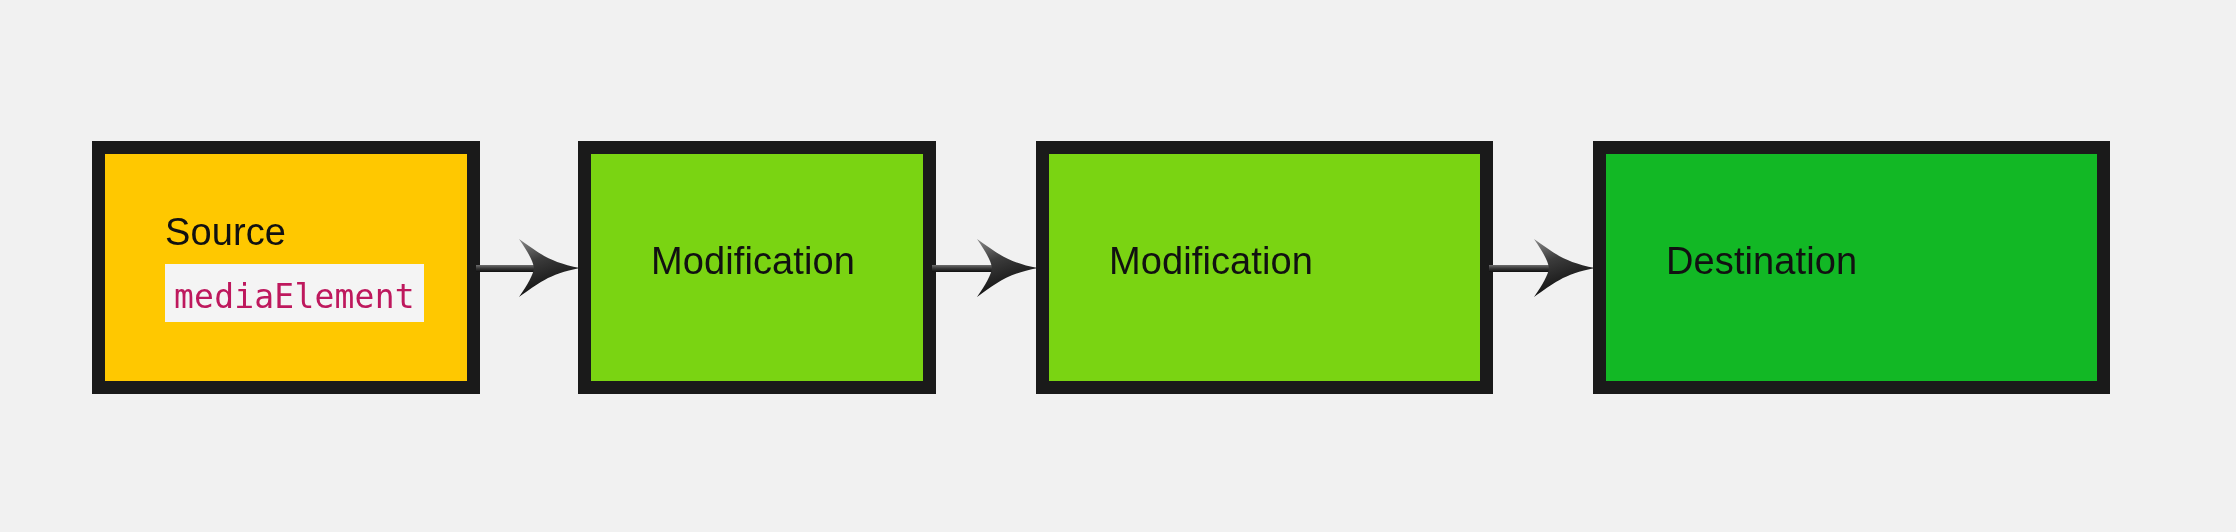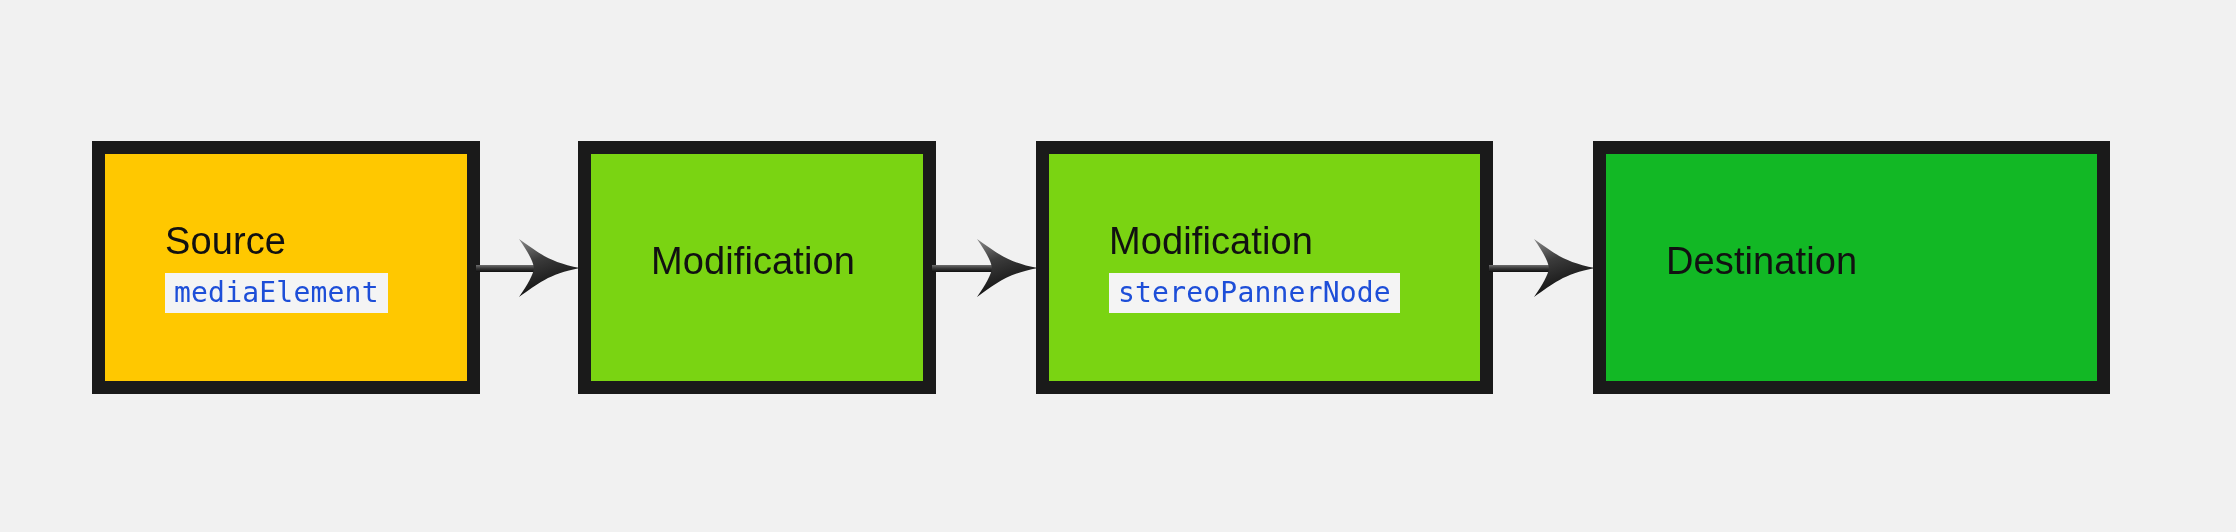--- a/index.html
+++ b/index.html
@@ -41,25 +41,25 @@
     font-size: 38px;
     line-height: 1.05;
     color: #111111;
     letter-spacing: 0.1px;
     margin-bottom: 11px;
     white-space: nowrap;
   }
 
   .node-code {
     font-family: "DejaVu Sans Mono", "Liberation Mono", monospace;
-    font-size: 28px;
+    font-size: 33px;
     line-height: 1.28;
-    color: #1d4ed8;
+    color: #be185d;
     background: #f4f4f4;
-    padding: 2px 9px 3px 9px;
+    padding: 12px 9px 3px 9px;
     white-space: nowrap;
     letter-spacing: 0.2px;
   }
 
   
   .edge {
     position: absolute;
     top: 236px;
     height: 64px;
     pointer-events: none;
@@ -118,21 +118,20 @@
           <stop offset="100%" stop-color="#0d0d0d"></stop>
         </linearGradient>
       </defs>
       <rect x="0" y="29" width="76" height="7" fill="url(#shaftGrad2)"></rect>
       <path d="M 45 3 C 64 16, 74 26, 106 32 C 74 38, 64 48, 45 61 C 54 48, 59 39, 60 32 C 59 25, 54 16, 45 3 Z" fill="url(#headGrad2)"></path>
     </svg>
   </div>
 
   <div class="node" style="left:1036px; width:457px; background:#7AD412;">
     <div class="node-title">Modification</div>
-    <div class="node-code">stereoPannerNode</div>
   </div>
 
   <div class="edge" style="left:1489px; width:110px;">
     <svg viewBox="0 0 110 64" preserveAspectRatio="none">
       <defs>
         <linearGradient id="shaftGrad3" x1="0" y1="0" x2="0" y2="1">
           <stop offset="0%" stop-color="#6e6e6e"></stop>
           <stop offset="45%" stop-color="#3a3a3a"></stop>
           <stop offset="100%" stop-color="#101010"></stop>
         </linearGradient>

